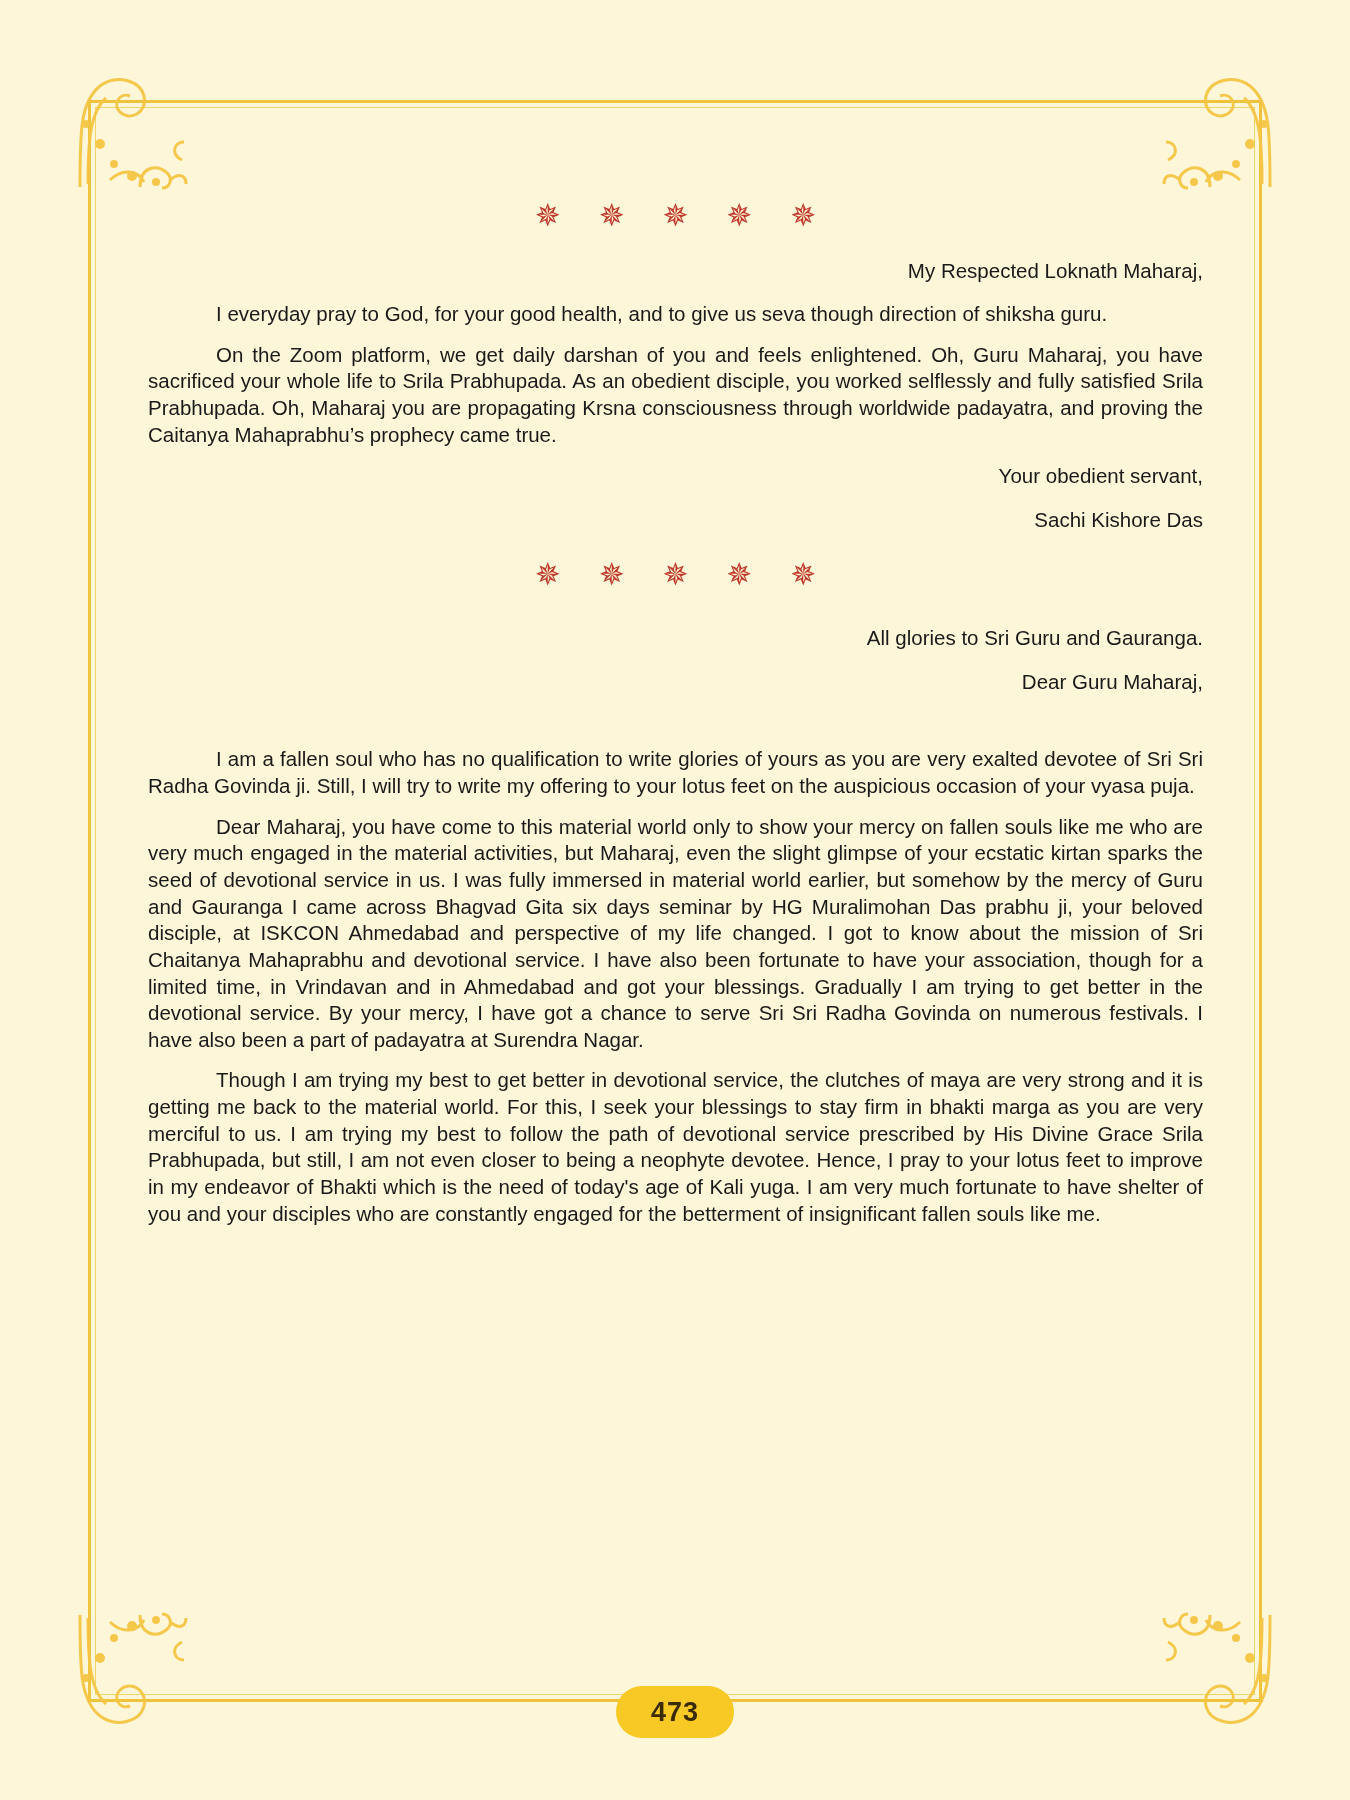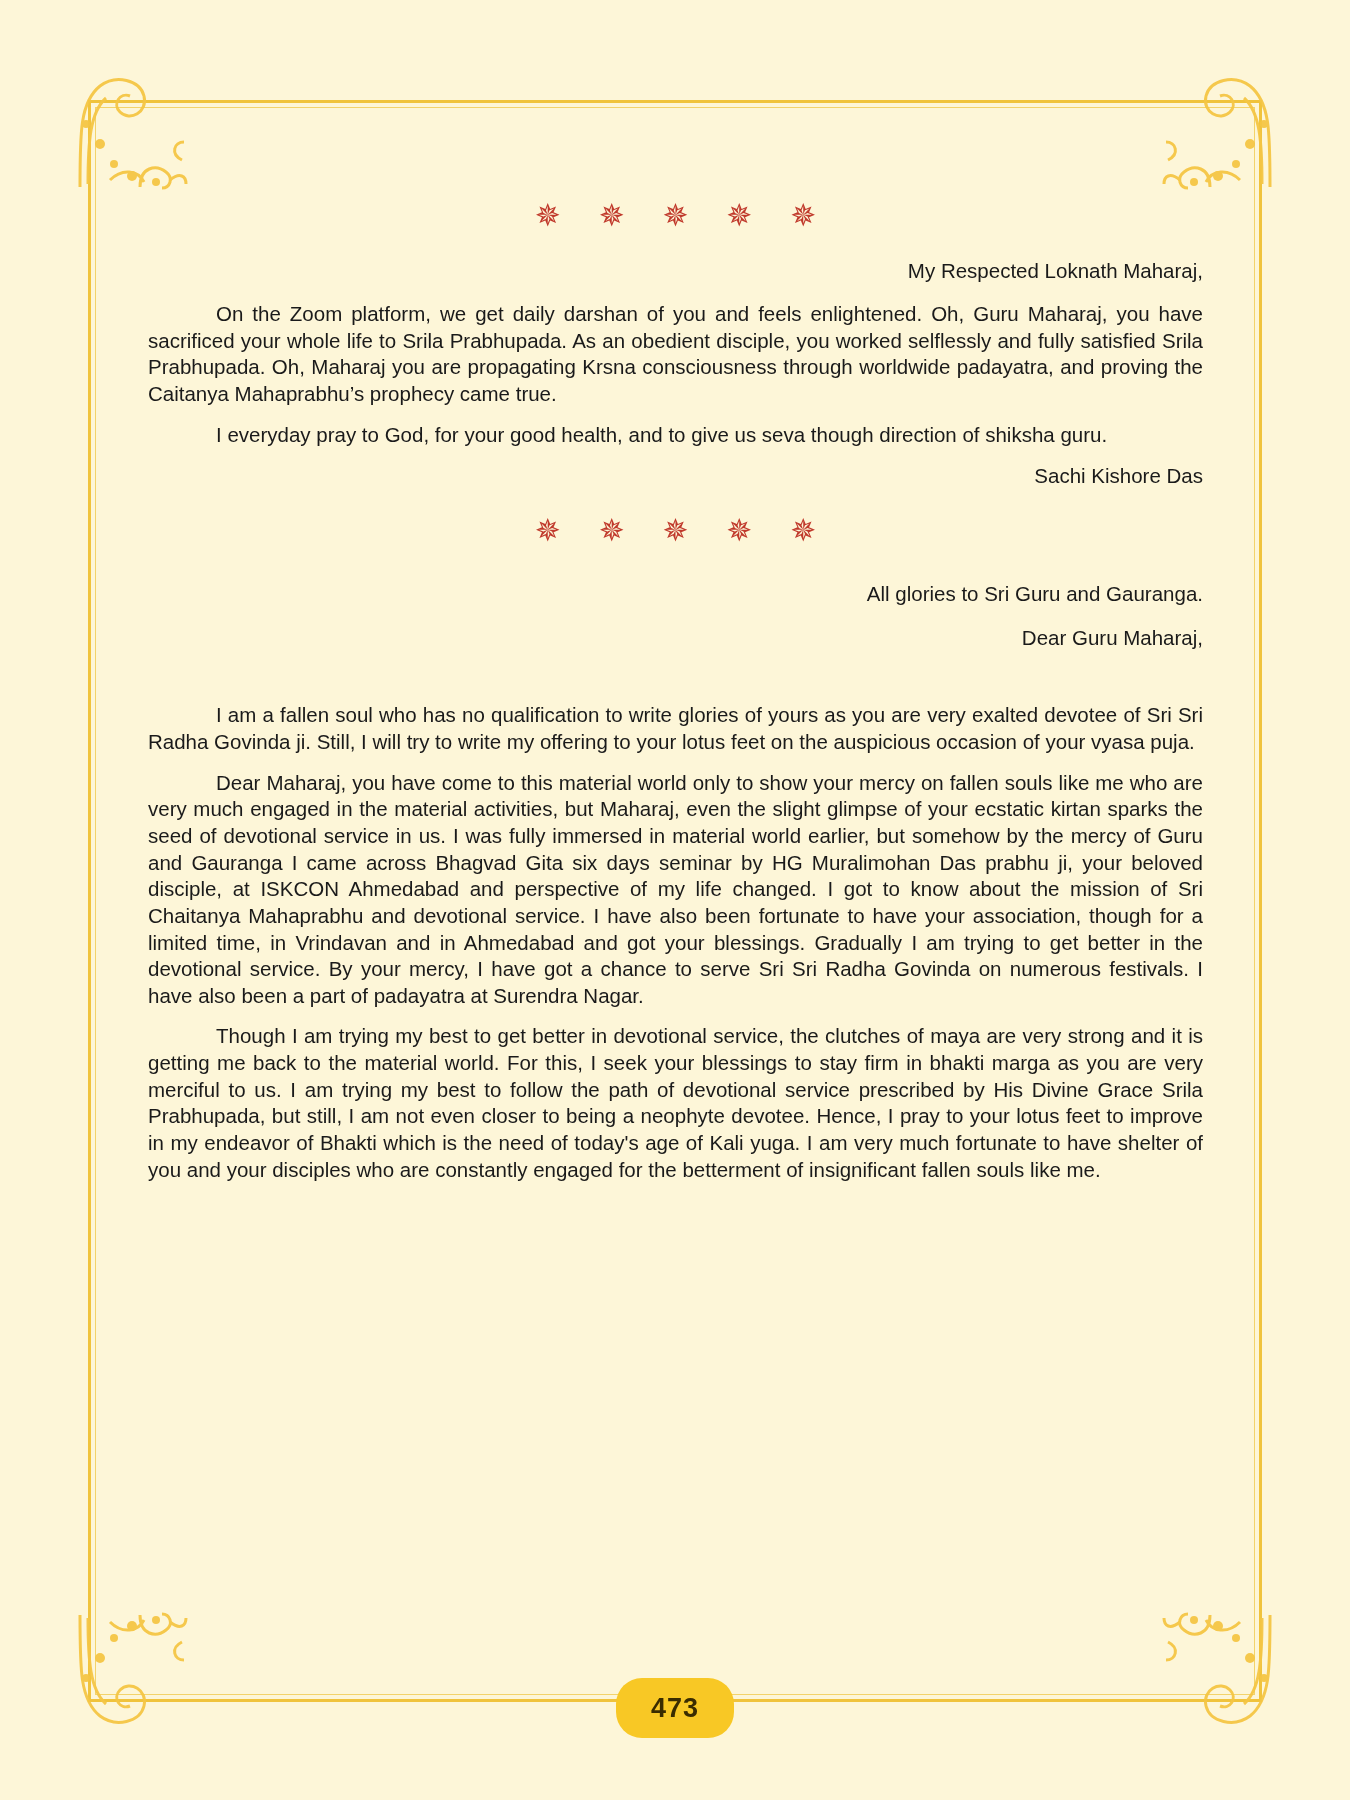--- a/index.html
+++ b/index.html
@@ -92,21 +92,21 @@
   }
   .gap { height: 34px; }
 
   
   .pagenum {
     position: absolute;
     left: 50%;
     transform: translateX(-50%);
     bottom: 62px;
     width: 118px;
-    height: 60px;
+    height: 52px;
     border-radius: 26px;
     background: #f8c825;
     color: #3a2c00;
     font-size: 27px;
     font-weight: bold;
     display: flex;
     align-items: center;
     justify-content: center;
     letter-spacing: 1px;
   }
@@ -178,22 +178,23 @@
       <path d="M112 88 C100 82 104 70 114 70"></path>
       <path d="M40 108 C52 96 68 98 74 110"></path>
     </svg>
   </div>
 
   <div class="content">
 
     <div class="stars">✵ ✵ ✵ ✵ ✵</div>
 
     <p class="line">My Respected Loknath Maharaj,</p>
+    <p class="para">I everyday pray to God, for your good health, and to give us seva though direction of shiksha guru.</p>
     <p class="para">On the Zoom platform, we get daily darshan of you and feels enlightened. Oh, Guru Maharaj, you have sacrificed your whole life to Srila Prabhupada. As an obedient disciple, you worked selflessly and fully satisfied Srila Prabhupada. Oh, Maharaj you are propagating Krsna consciousness through worldwide padayatra, and proving the Caitanya Mahaprabhu’s prophecy came true.</p>
-    <p class="para">I everyday pray to God, for your good health, and to give us seva though direction of shiksha guru.</p>
+    <p class="line">Your obedient servant,</p>
     <p class="line">Sachi Kishore Das</p>
 
     <div class="stars second">✵ ✵ ✵ ✵ ✵</div>
 
     <p class="line">All glories to Sri Guru and Gauranga.</p>
     <p class="line">Dear Guru Maharaj,</p>
 
     <div class="gap"></div>
 
     <p class="para">I am a fallen soul who has no qualification to write glories of yours as you are very exalted devotee of Sri Sri Radha Govinda ji. Still, I will try to write my offering to your lotus feet on the auspicious occasion of your vyasa puja.</p>

